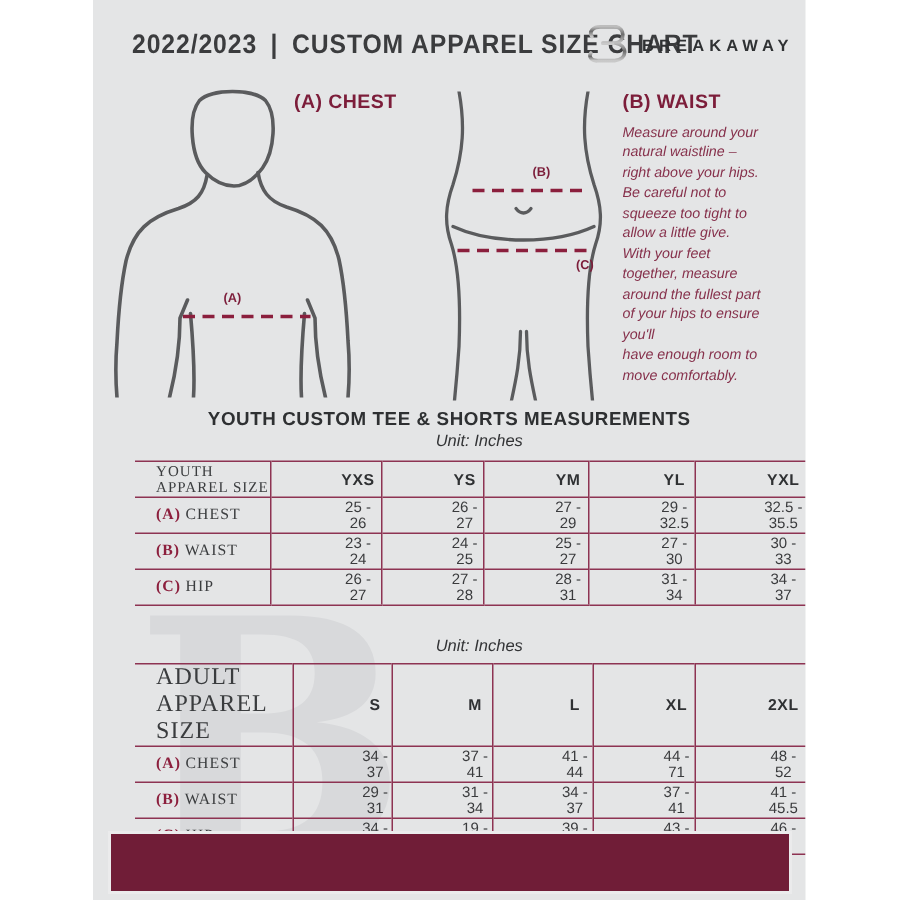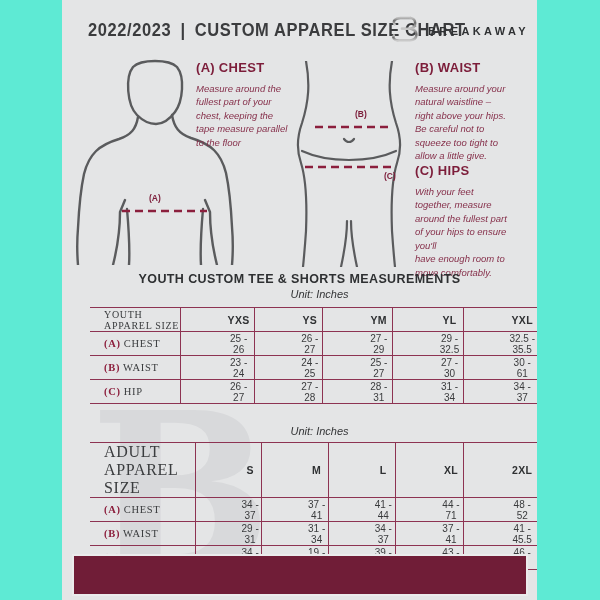--- a/index.html
+++ b/index.html
@@ -1,17 +1,17 @@
 <!DOCTYPE html>
 <html><head>
 <meta charset="utf-8">
 <style>
   html,body{margin:0;padding:0;}
   body{font-family:"Liberation Sans",sans-serif;background:#000;}
-  .frame{position:relative;width:600px;height:600px;background:#5eead4;overflow:hidden;}
+  .frame{position:relative;width:600px;height:600px;background:#ffffff;overflow:hidden;}
   .page{position:absolute;left:62px;top:0;width:475px;height:600px;background:#e4e5e6;overflow:hidden;}
 
   
   .hdr-title{position:absolute;left:26px;top:20px;display:flex;align-items:baseline;gap:9px;
     font-weight:700;font-size:16.5px;letter-spacing:0.6px;color:#3b3c3e;white-space:nowrap;
     transform:scaleY(1.08);transform-origin:top left;}
   .hdr-logo{position:absolute;left:329px;top:14px;}
   .hdr-brand{position:absolute;left:366px;top:25px;font-weight:700;font-size:11px;
     letter-spacing:3.4px;color:#2f3133;white-space:nowrap;}
 
@@ -93,25 +93,20 @@
           <path d="M130 143 L135 155 C135 172 138 192 142 208"></path>
           <path d="M128 152 C126 175 125 192 126 208"></path>
         </g>
         <path d="M47 154 H132" stroke="#8b1f3d" stroke-width="2.4" stroke-dasharray="8 5" fill="none"></path>
       </svg>
       <span class="diag-label" style="left:74px;top:136px;">(A)</span>
     </div>
 
     <div class="instr" style="left:134px;top:60px;width:120px;">
       <h3>(A) CHEST</h3>
-      <p>Measure around the
-fullest part of your
-chest, keeping the
-tape measure parallel
-to the floor</p>
     </div>
 
     <div class="fig" style="left:231px;top:61px;width:112px;height:206px;">
       <svg width="112" height="206" viewBox="0 0 112 206">
         <g fill="none" stroke="#5a5b5d" stroke-width="2.2" stroke-linecap="round">
           <path d="M13 0 C17 22 16 40 9 62 C4 76 3 88 8 102 C13 118 14 145 13 170 C12 185 11 196 10 206"></path>
           <path d="M99 0 C95 22 96 40 103 62 C108 76 109 88 104 102 C99 118 98 145 99 170 C100 185 101 196 102 206"></path>
           <path d="M9 90 C35 102 77 102 103 90"></path>
           <path d="M51 78 C54 82 58 82 61 78"></path>
           <path d="M54 160 C54 178 51 192 48 206"></path>
@@ -128,21 +123,20 @@
       <h3>(B) WAIST</h3>
       <p>Measure around your
 natural waistline –
 right above your hips.
 Be careful not to
 squeeze too tight to
 allow a little give.</p>
     </div>
 
     <div class="instr" style="left:353px;top:163px;width:122px;">
-      <h3>(C) HIPS</h3>
       <p>With your feet
 together, measure
 around the fullest part
 of your hips to ensure
 you'll
 have enough room to
 move comfortably.</p>
     </div>
 
     <div class="watermark">B</div>
@@ -167,21 +161,21 @@
         <td class="val">27 - 29</td>
         <td class="val">29 - 32.5</td>
         <td class="val">32.5 - 35.5</td>
       </tr>
       <tr>
         <td class="lbl"><span class="pfx">(B)</span><span>WAIST</span></td>
         <td class="val">23 - 24</td>
         <td class="val">24 - 25</td>
         <td class="val">25 - 27</td>
         <td class="val">27 - 30</td>
-        <td class="val">30 - 61</td>
+        <td class="val">30 - 33</td>
       </tr>
       <tr>
         <td class="lbl"><span class="pfx">(C)</span><span>HIP</span></td>
         <td class="val">26 - 27</td>
         <td class="val">27 - 28</td>
         <td class="val">28 - 31</td>
         <td class="val">31 - 34</td>
         <td class="val">34 - 37</td>
       </tr>
     </tbody>

